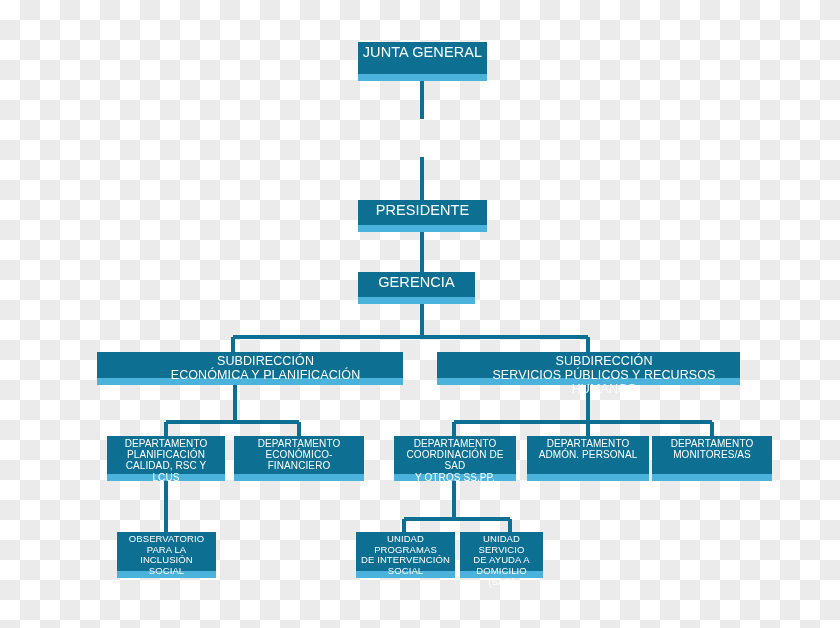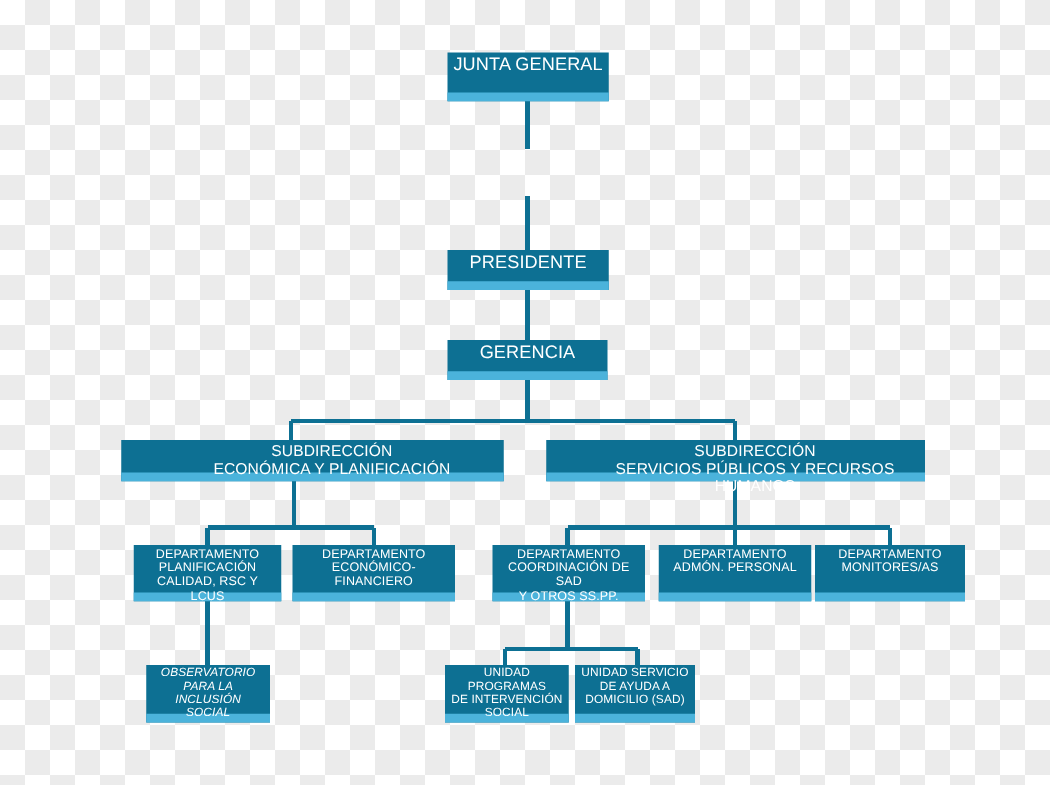--- a/index.html
+++ b/index.html
@@ -106,21 +106,21 @@
 
   <div class="node tier-top" style="left:358px; top:42px; width:129px; height:39px;">
     <span class="lbl">JUNTA GENERAL</span>
   </div>
 
 
   <div class="node tier-top" style="left:358px; top:200px; width:129px; height:32px;">
     <span class="lbl">PRESIDENTE</span>
   </div>
 
-  <div class="node tier-top" style="left:358px; top:272px; width:128px; height:32px;">
+  <div class="node tier-top" style="left:358px; top:272px; width:117px; height:32px;">
     <span class="lbl">GERENCIA</span>
   </div>
 
   <div class="node tier-sub" style="left:97px; top:352px; width:306px; height:33px;">
     <span class="lbl">SUBDIRECCIÓN
 ECONÓMICA Y PLANIFICACIÓN</span>
   </div>
 
   <div class="node tier-sub" style="left:437px; top:352px; width:303px; height:33px;">
     <span class="lbl">SUBDIRECCIÓN
@@ -147,31 +147,31 @@
   <div class="node tier-dept" style="left:527px; top:436px; width:122px; height:45px;">
     <span class="lbl">DEPARTAMENTO
 ADMÓN. PERSONAL</span>
   </div>
 
   <div class="node tier-dept" style="left:652px; top:436px; width:120px; height:45px;">
     <span class="lbl">DEPARTAMENTO
 MONITORES/AS</span>
   </div>
 
-  <div class="node tier-unit" style="left:117px; top:532px; width:99px; height:46px;font-style:italic;">
+  <div class="node tier-unit" style="left:117px; top:532px; width:99px; height:46px;">
     <span class="lbl">OBSERVATORIO
 PARA LA INCLUSIÓN
 SOCIAL</span>
   </div>
 
   <div class="node tier-unit" style="left:356px; top:532px; width:99px; height:46px;">
     <span class="lbl">UNIDAD PROGRAMAS
 DE INTERVENCIÓN
 SOCIAL</span>
   </div>
 
-  <div class="node tier-unit" style="left:460px; top:532px; width:96px; height:46px;">
+  <div class="node tier-unit" style="left:460px; top:532px; width:83px; height:46px;">
     <span class="lbl">UNIDAD SERVICIO
 DE AYUDA A
 DOMICILIO (SAD)</span>
   </div>
 
 </div>
 
 </body></html>

